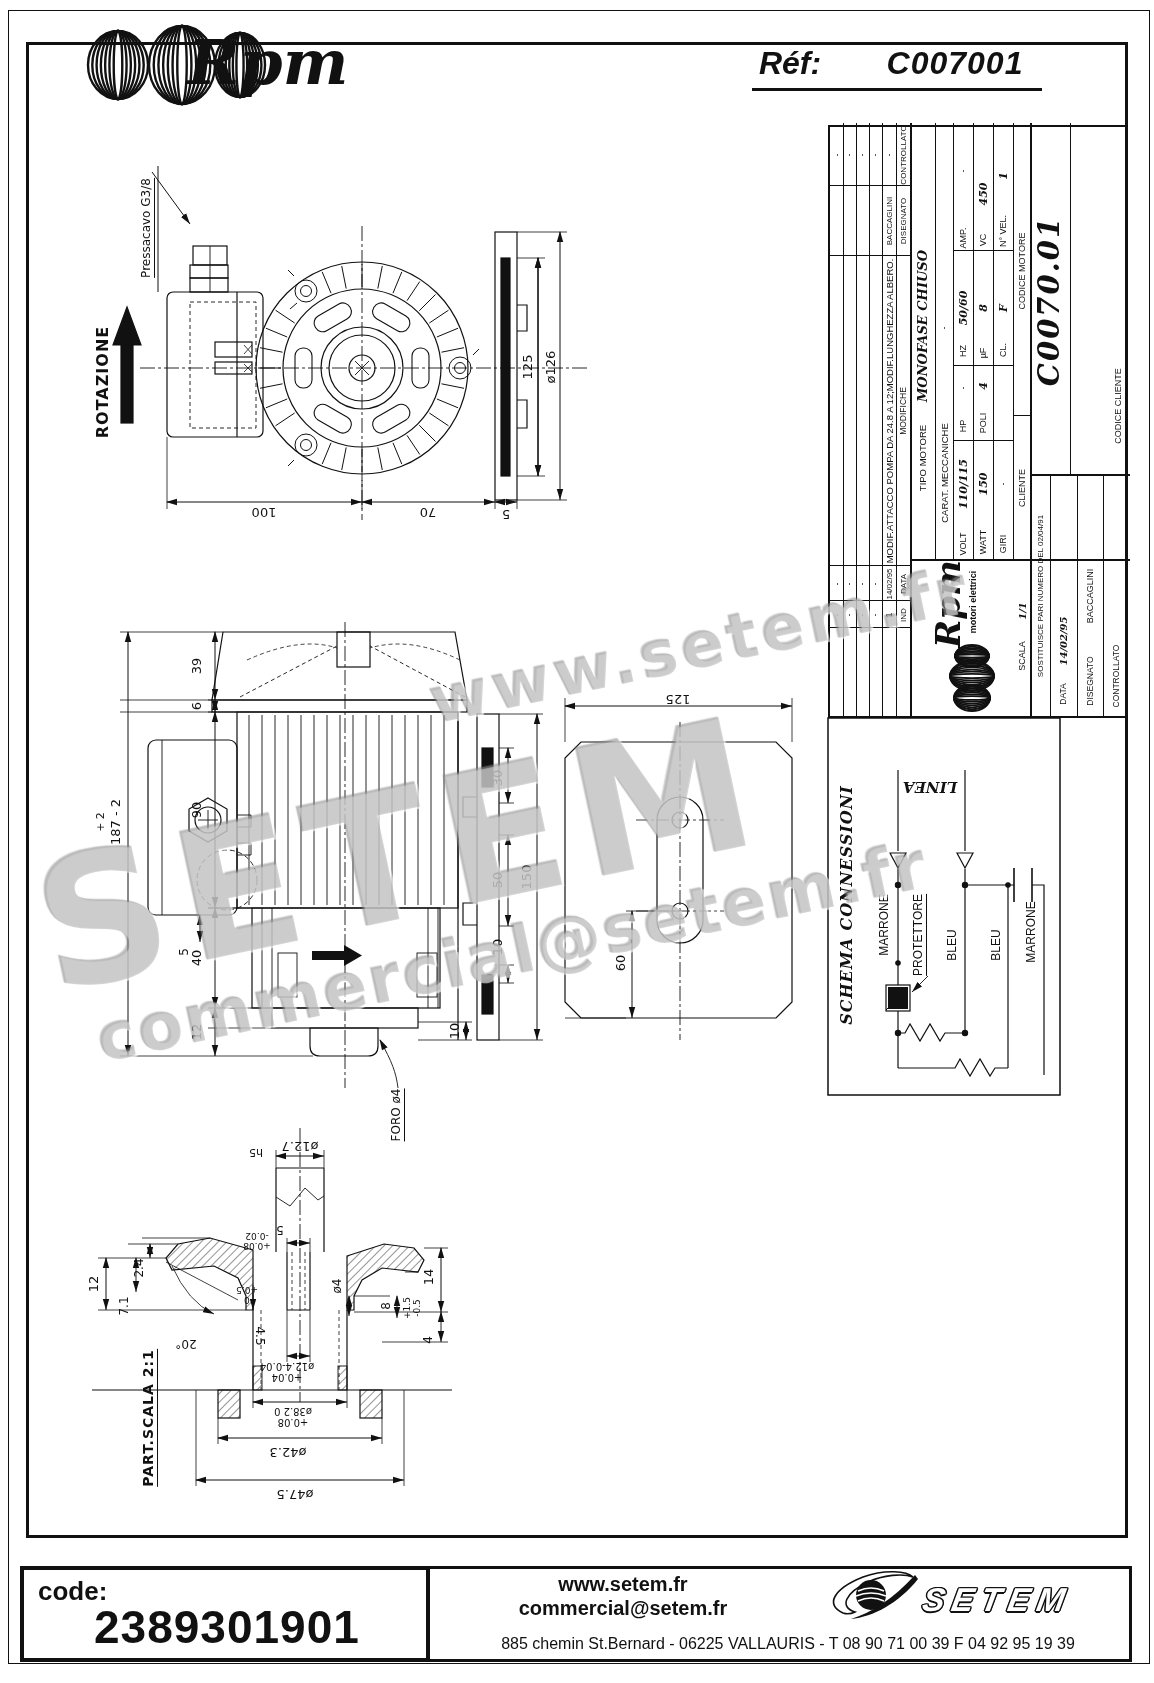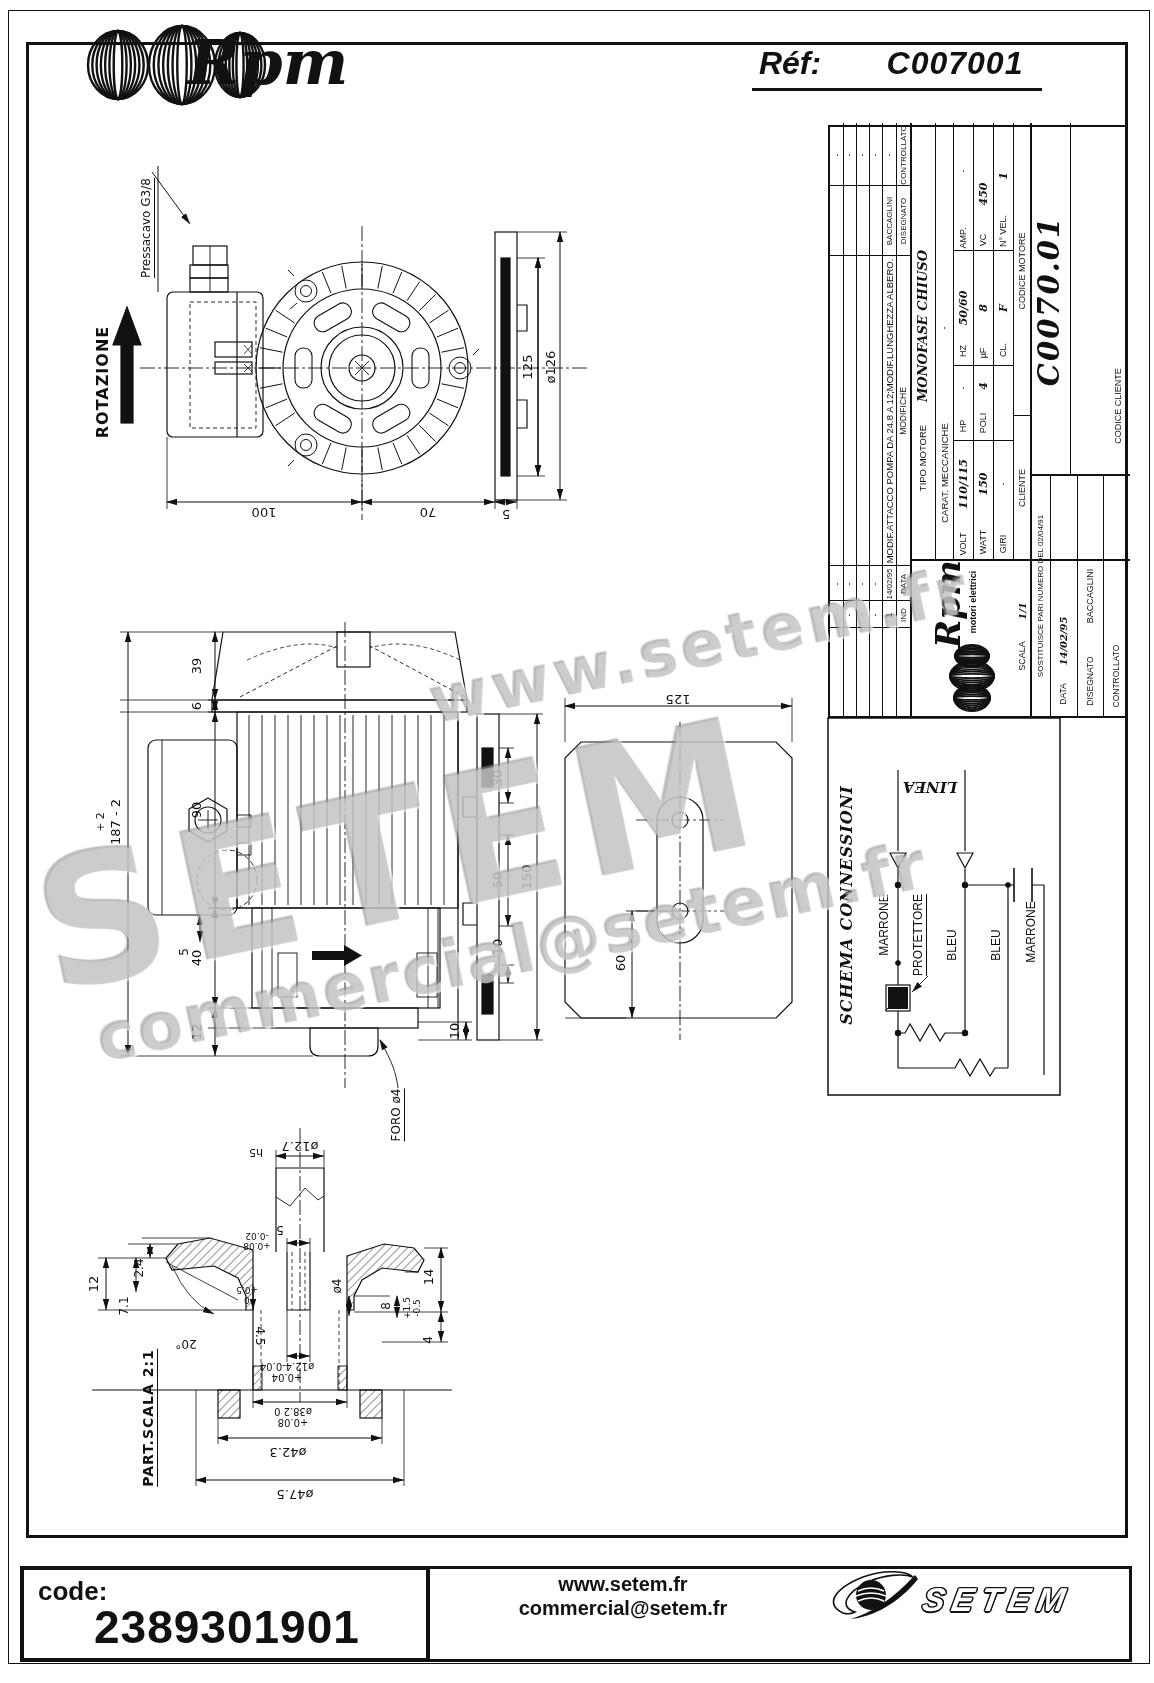--- a/index.html
+++ b/index.html
@@ -550,20 +550,21 @@
   <div class="wm" style="left:400px;top:855px;font-size:180px;letter-spacing:12px;">SETEM</div>
   <div class="wm" style="left:512px;top:952px;font-size:66px;letter-spacing:2px;">commercial@setem.fr</div>
 
   <div id="footer-box">
     <div id="code-box">
       <div class="abs" style="left:14px;top:6px;font:bold 26px 'Liberation Sans',sans-serif;text-align:right;">code:</div>
       <div class="abs" style="left:70px;top:30px;font:bold 46px 'Liberation Sans',sans-serif;letter-spacing:1px;">2389301901</div>
     </div>
     <div class="abs" style="left:430px;top:4px;width:340px;text-align:center;font:bold 20px 'Liberation Sans',sans-serif;">www.setem.fr</div>
     <div class="abs" style="left:430px;top:28px;width:340px;text-align:center;font:bold 20px 'Liberation Sans',sans-serif;">commercial@setem.fr</div>
+    <div class="abs" style="left:415px;top:66px;width:700px;text-align:center;font:16px 'Liberation Sans',sans-serif;">885 chemin St.Bernard  -  06225 VALLAURIS  -  T 08 90 71 00 39   F 04 92 95 19 39</div>
 
     <svg width="100" height="62" style="left:800px;top:-4px;">
       <g fill="none" stroke="#111">
         <path d="M20,48 C2,40 10,24 40,12 C62,4 84,6 90,12 C80,8 60,10 45,17 C22,28 16,42 32,47 C28,49 23,49 20,48 Z" stroke-width="1.6" fill="#fff"></path>
         <circle cx="48" cy="30" r="15" fill="#111" stroke="none"></circle>
         <path d="M35,26 Q48,20 61,26 M33,31 Q48,25 63,31 M35,36 Q48,30 61,36" stroke="#fff" stroke-width="1.6"></path>
         <path d="M92,10 C70,34 48,48 28,54 C50,52 76,38 95,14 Z" fill="#111" stroke="none"></path>
       </g>
     </svg>
     <div class="abs setem-txt" style="left:900px;top:12px;">SETEM</div>

